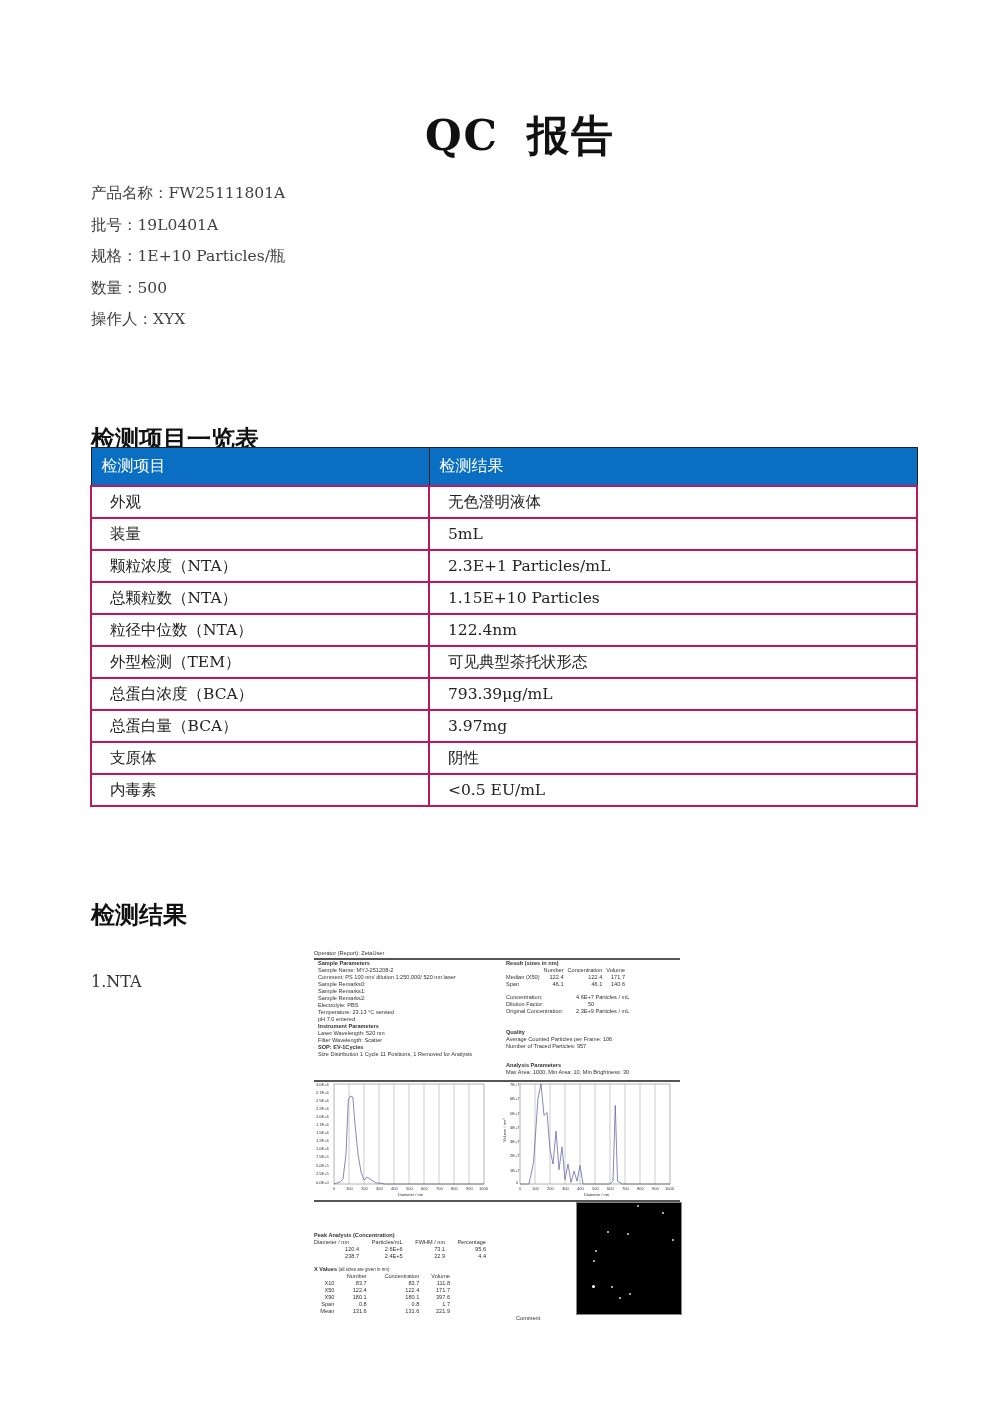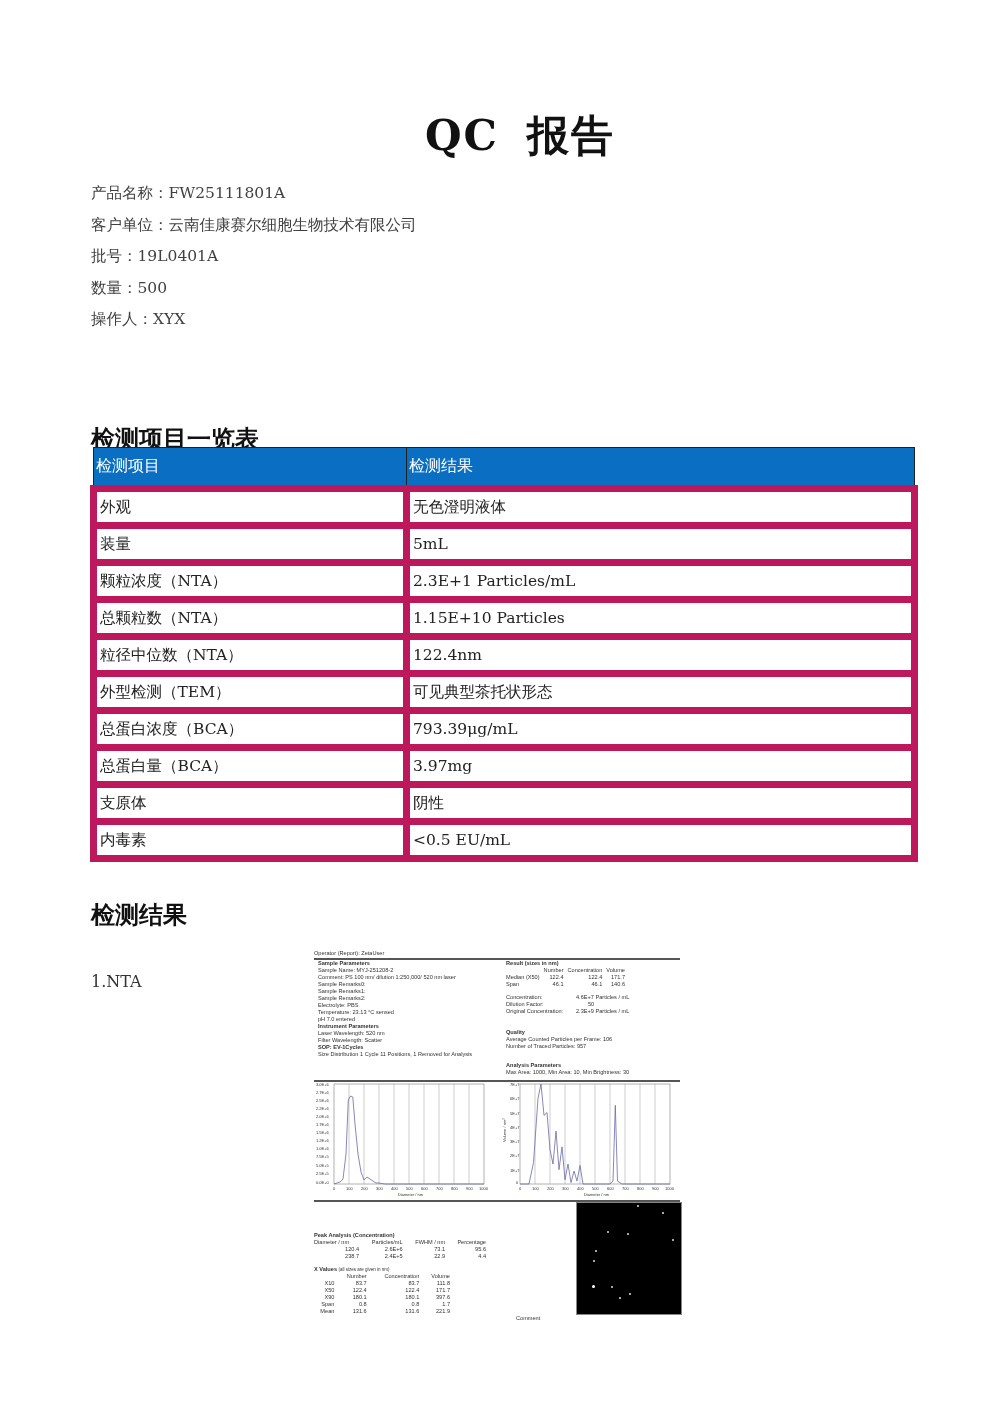--- a/index.html
+++ b/index.html
@@ -9,23 +9,23 @@
            font-size: 42px; font-weight: bold; letter-spacing: 2px; color: #111;
            font-family: "DejaVu Serif", serif; }
   .title .gap { display: inline-block; width: 28px; }
   .meta { position: absolute; left: 91px; top: 178px; font-size: 15.5px; line-height: 31.5px; color: #404040; }
   .meta .row { white-space: nowrap; }
   .section-h { position: absolute; left: 91px; font-size: 24px; font-weight: bold; color: #111;
                font-family: "DejaVu Sans", sans-serif; }
   table.qc { position: absolute; left: 90px; top: 447px; width: 828px; border-collapse: collapse;
              font-size: 15.5px; }
   table.qc th { background: #0a6fc2; color: #fff; text-align: left; font-weight: normal;
-                font-family: "DejaVu Sans", sans-serif; font-size: 16px; height: 37px; padding: 0 2px;
+                font-family: "DejaVu Sans", sans-serif; font-size: 16px; height: 37px; padding: 0 10px;
                 border: 1px solid #222; }
-  table.qc td { height: 30px; padding: 0 3px; border: 7px solid #be185d; color: #222; }
+  table.qc td { height: 30px; padding: 0 18px; border: 2px solid #be185d; color: #222; }
   table.qc td:first-child, table.qc th:first-child { width: 300px; }
   .sub { position: absolute; left: 91px; top: 972px; font-size: 16px; color: #333; }
 
   
   .nta { position: absolute; left: 314px; top: 950px; width: 366px; height: 380px;
          font-family: "Liberation Sans", sans-serif; font-size: 5.6px; color: #333; line-height: 7px; }
   .nta .hr { position: absolute; left: 0; height: 1.5px; background: #555; }
   .nta .blk { position: absolute; }
   .nta b { font-weight: bold; }
   .nta table { border-collapse: collapse; font-size: 5.6px; }
@@ -38,22 +38,22 @@
 </style>
 </head>
 <body>
 
 <div class="title">
   <span>QC</span><span class="gap"></span><span>报告</span>
 </div>
 
 <div class="meta">
   <div class="row"><span>产品名称：</span><span>FW25111801A</span></div>
-  <div class="row"><span>客户单位：</span><span>云南佳康赛尔细胞生物技术有限公司</span></div>
   <div class="row"><span>批号：</span><span>19L0401A</span></div>
+  <div class="row"><span>规格：</span><span>1E+10 Particles/瓶</span></div>
   <div class="row"><span>数量：</span><span>500</span></div>
   <div class="row"><span>操作人：</span><span>XYX</span></div>
 </div>
 
 <div class="section-h" style="top:423px;">检测项目一览表</div>
 
 <table class="qc">
   <thead>
     <tr>
       <th>检测项目</th>

